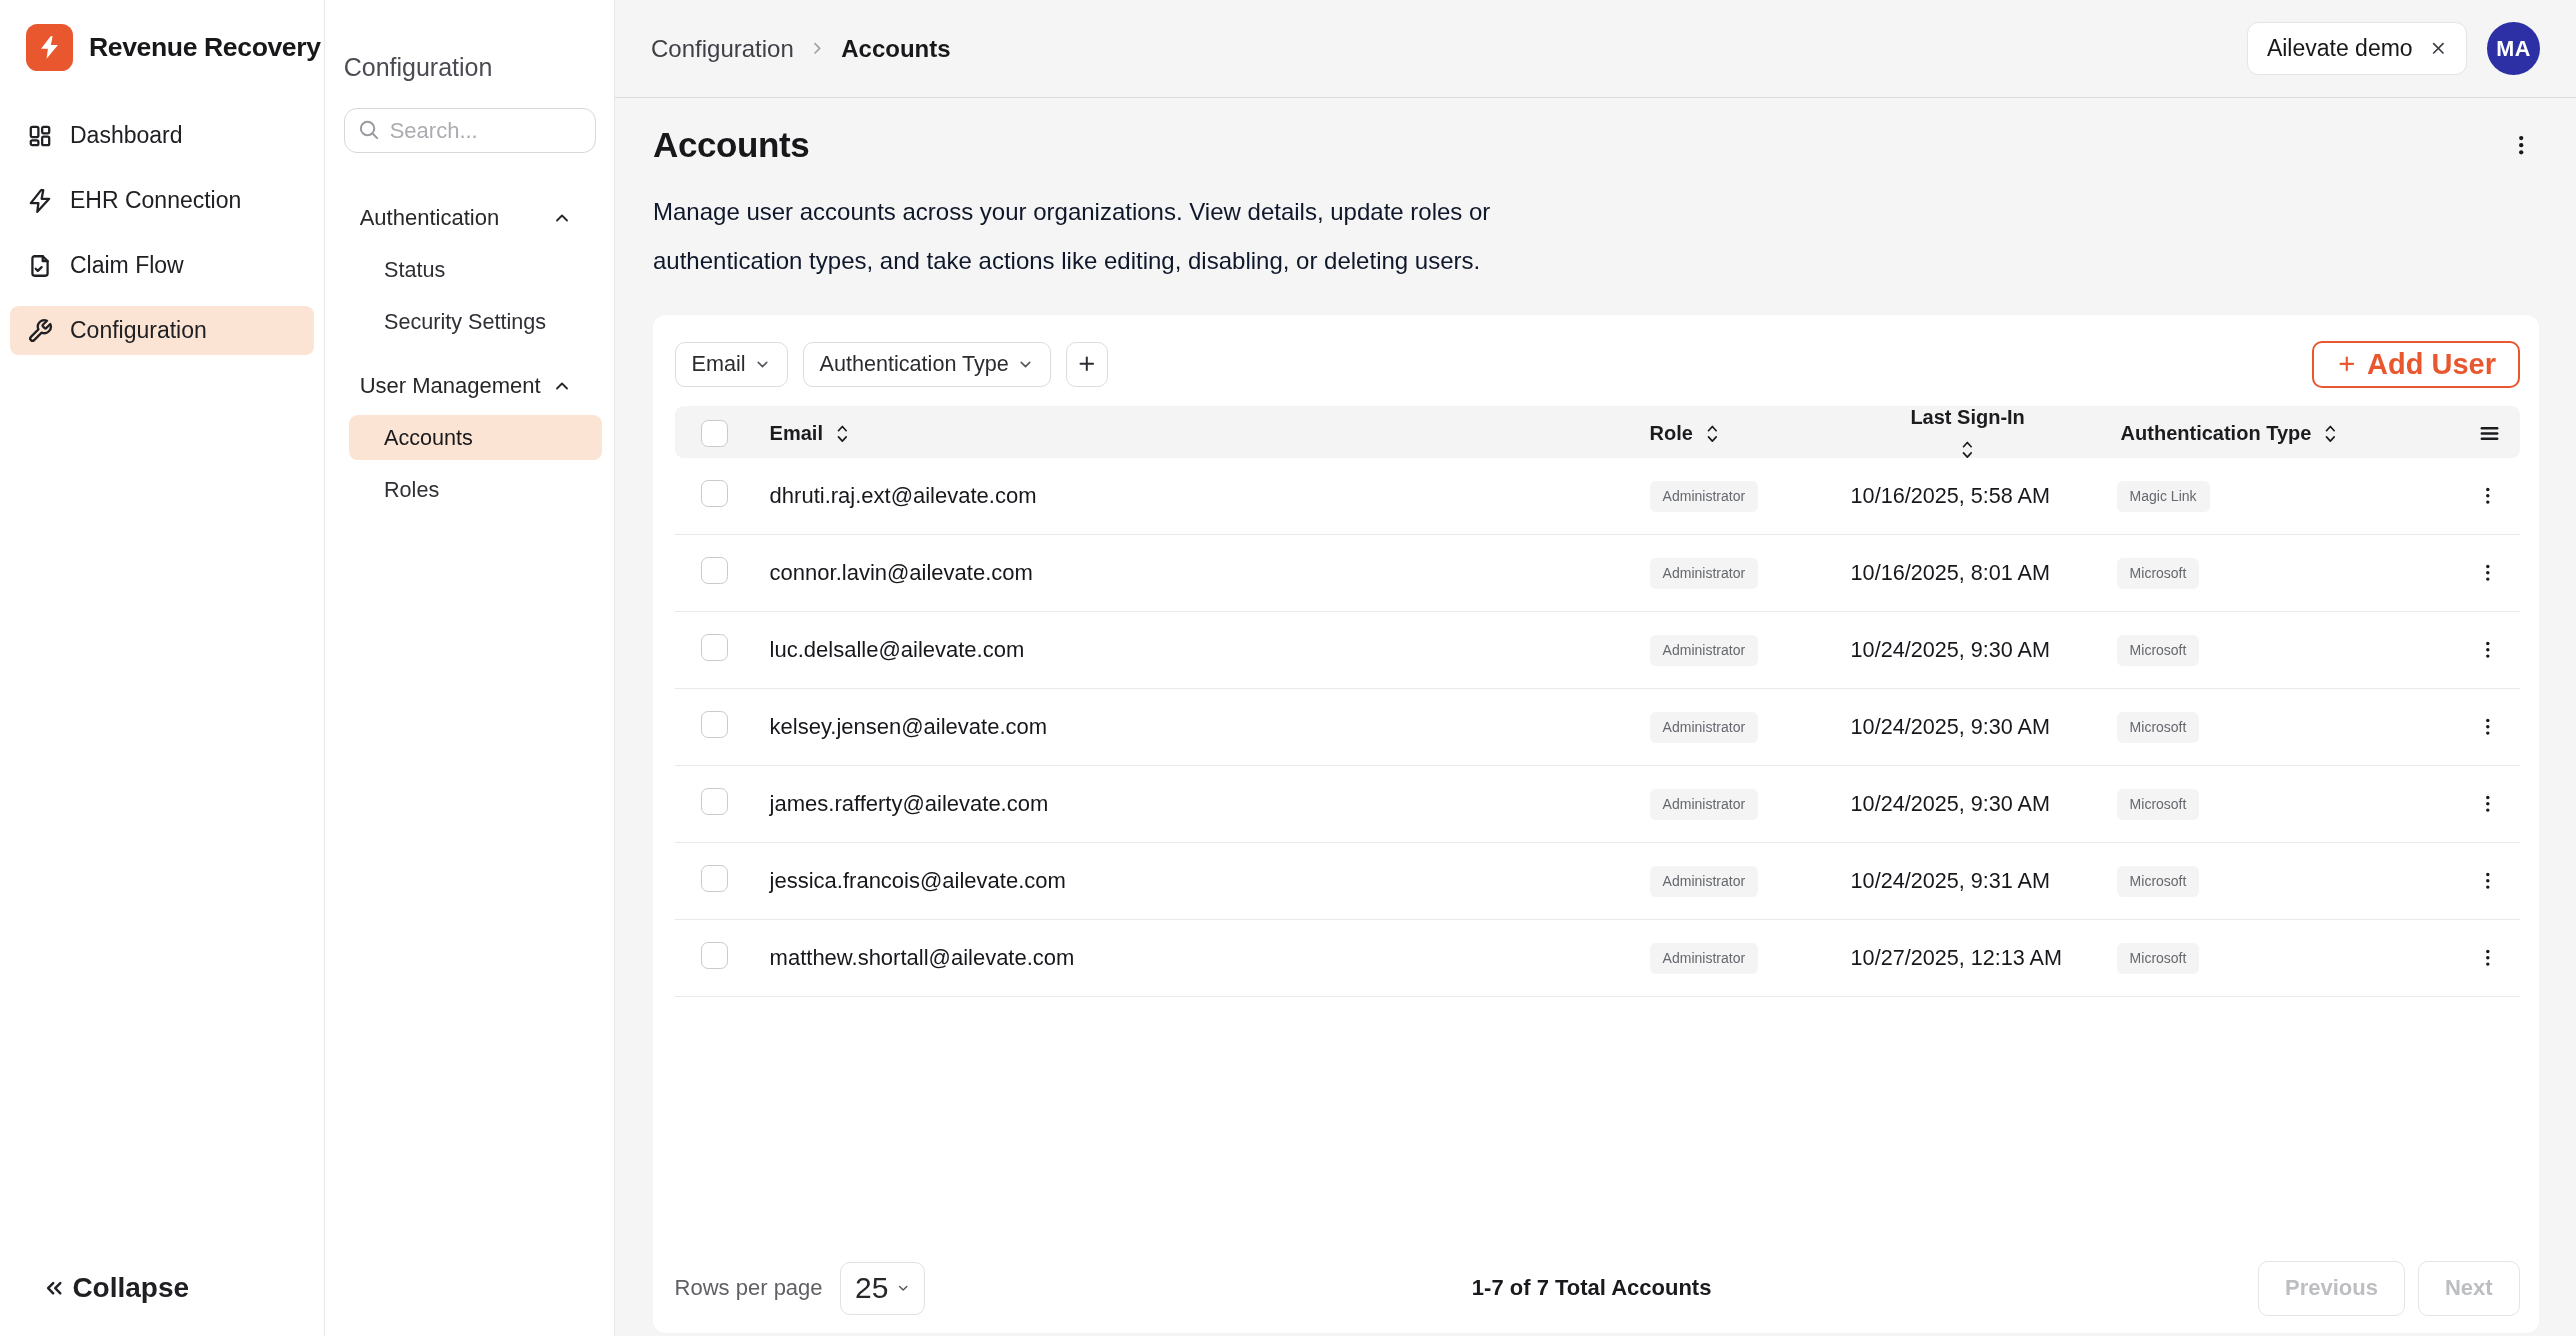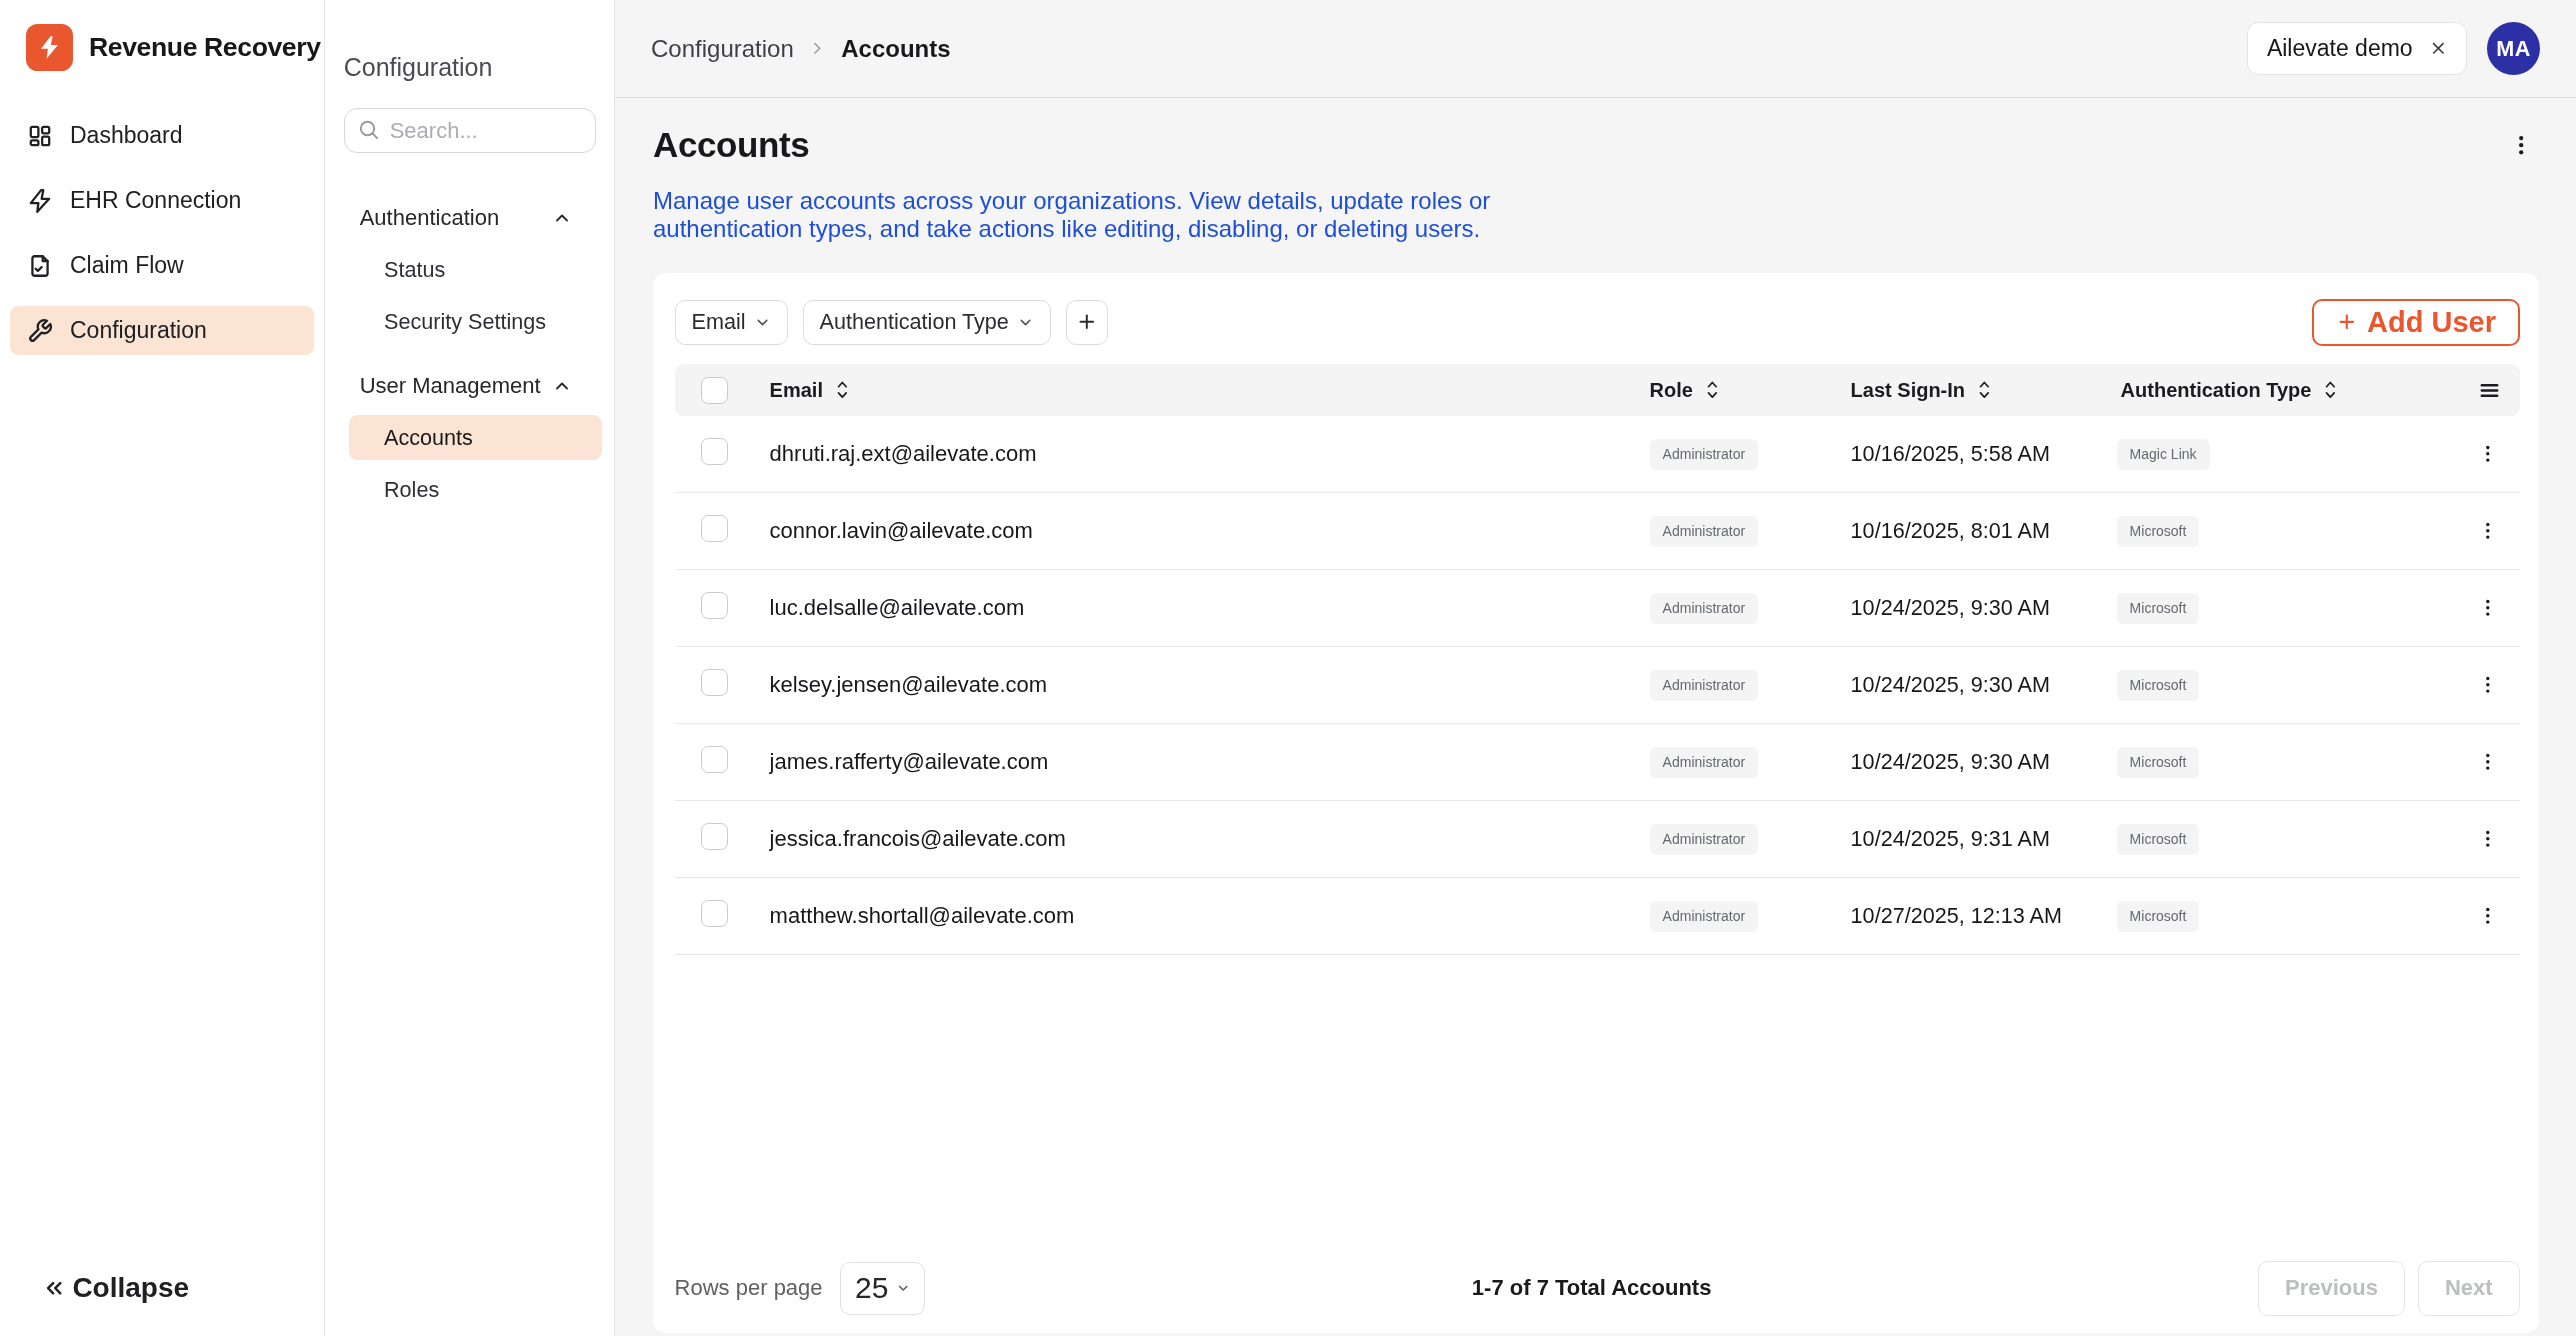--- a/index.html
+++ b/index.html
@@ -86,21 +86,21 @@
     width:53px; height:53px; border-radius:50%; background:#2D2FA5; color:#fff;
     margin-left:20px; display:flex; align-items:center; justify-content:center;
     font-size:21.6px; font-weight:bold; cursor:pointer; letter-spacing:0.4px;
   }
 
   .content { flex:1; display:flex; flex-direction:column; padding:27px 37px 4.3px 38px; min-height:0; }
   .title-row { display:flex; align-items:center; justify-content:space-between; }
   .page-title { font-size:35px; font-weight:bold; letter-spacing:-0.4px; }
   .kebab-btn { padding:5.8px; cursor:pointer; color:#18181B; }
   .page-desc {
-    margin-top:21.6px; max-width:852px; font-size:24px; line-height:28px; color:#1d4ed8;
+    margin-top:21.6px; max-width:852px; font-size:24px; line-height:49px; color:#0f172a;
   }
 
   
   .card {
     margin-top:30px; flex:1; background:#fff; border-radius:13px;
     padding:26px 19.4px 17px 21.6px; display:flex; flex-direction:column; min-height:0;
   }
   .filter-row { display:flex; align-items:center; gap:14.4px; flex:none; }
   .filter-btn {
     height:45px; border:1.4px solid #DCDCDF; border-radius:10px; background:#fff;
@@ -125,21 +125,21 @@
     align-items:center;
   }
   .tbl-header {
     margin-top:18.7px; height:52px; background:#F4F4F5; border-radius:8.6px; flex:none;
     font-size:20px; font-weight:bold; color:#1C1C1F;
   }
   .th { display:flex; align-items:center; gap:10px; }
   .th-check { padding-left:26.6px; }
   .th-email { padding-left:26px; }
   .th-role { padding-left:10px; }
-  .th-last { padding-left:46px; }
+  .th-last { padding-left:46px;flex-direction:column; }
   .th-auth { padding-left:36px; }
   .th-actions { justify-content:flex-end; padding-right:18.7px; }
   .sort-icon { color:#1C1C1F; cursor:pointer; flex:none; }
 
   .row { height:77px; border-bottom:1.4px solid #E9E9EB; font-size:22px; color:#17171C; }
   .cell-check { padding-left:26.6px; }
   .cell-email { padding-left:26px; overflow:hidden; text-overflow:ellipsis; white-space:nowrap; }
   .cell-role { padding-left:10px; }
   .cell-last { padding-left:46px; font-size:21.6px; }
   .cell-auth { padding-left:32px; }

